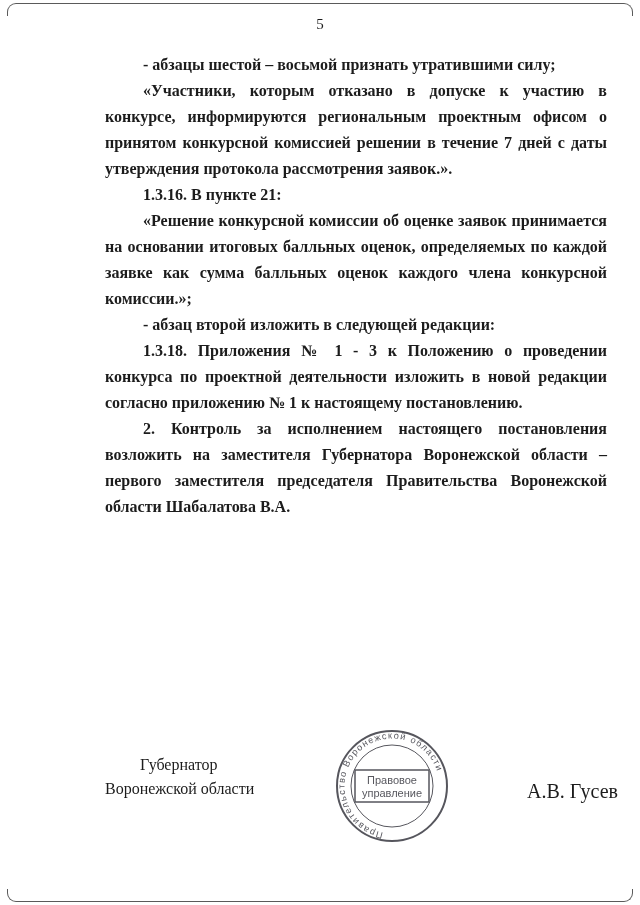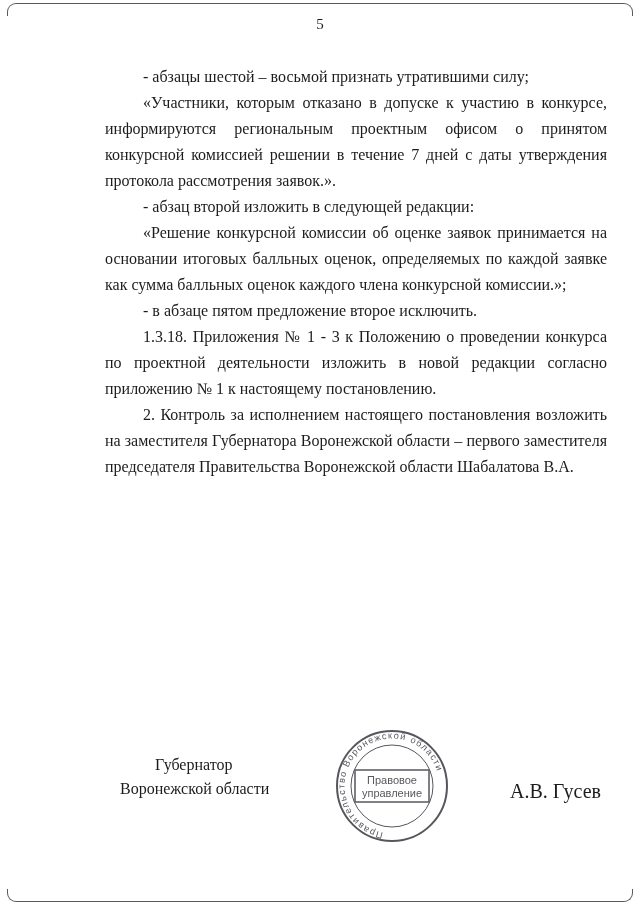--- a/index.html
+++ b/index.html
@@ -36,38 +36,38 @@
   }
   .page-number {
     position: absolute;
     top: 16px;
     left: 0; right: 0;
     text-align: center;
     font-size: 15px;
   }
   .doc-body {
     position: absolute;
-    top: 64px;
+    top: 52px;
     left: 105px;
     width: 502px;
+    font-weight: bold;
   }
   .para {
     margin: 0;
     font-size: 16px;
     line-height: 26px;
     text-align: justify;
     text-indent: 38px;
   }
   .signature {
     position: absolute;
     left: 105px;
-    right: 39px;
+    right: 22px;
     top: 753px;
     height: 60px;
-    margin-left: 15px;
   }
   .sig-title {
     position: absolute;
     left: 0;
     top: 0;
     font-size: 16px;
     line-height: 24px;
   }
   .sig-title .line1 { padding-left: 35px; }
   .sig-name {
@@ -94,23 +94,23 @@
 <div class="page">
 
   <div class="frame-top"></div>
   <div class="frame-bottom"></div>
 
   <div class="page-number">5</div>
 
   <div class="doc-body">
     <p class="para">- абзацы шестой – восьмой признать утратившими силу;</p>
     <p class="para">«Участники, которым отказано в допуске к участию в конкурсе, информируются региональным проектным офисом о принятом конкурсной комиссией решении в течение 7 дней с даты утверждения протокола рассмотрения заявок.».</p>
+    <p class="para">1.3.16. В пункте 21:</p>
+    <p class="para">«Решение конкурсной комиссии об оценке заявок принимается на основании итоговых балльных оценок, определяемых по каждой заявке как сумма балльных оценок каждого члена конкурсной комиссии.»;</p>
     <p class="para">- абзац второй изложить в следующей редакции:</p>
-    <p class="para">«Решение конкурсной комиссии об оценке заявок принимается на основании итоговых балльных оценок, определяемых по каждой заявке как сумма балльных оценок каждого члена конкурсной комиссии.»;</p>
-    <p class="para">- в абзаце пятом предложение второе исключить.</p>
     <p class="para">1.3.18. Приложения № 1 - 3 к Положению о проведении конкурса по проектной деятельности изложить в новой редакции согласно приложению № 1 к настоящему постановлению.</p>
     <p class="para">2. Контроль за исполнением настоящего постановления возложить на заместителя Губернатора Воронежской области – первого заместителя председателя Правительства Воронежской области Шабалатова В.А.</p>
   </div>
 
   <div class="signature">
     <div class="sig-title">
       <div class="line1">Губернатор</div>
       <div class="line2">Воронежской области</div>
     </div>
     <div class="sig-name">А.В. Гусев</div>

